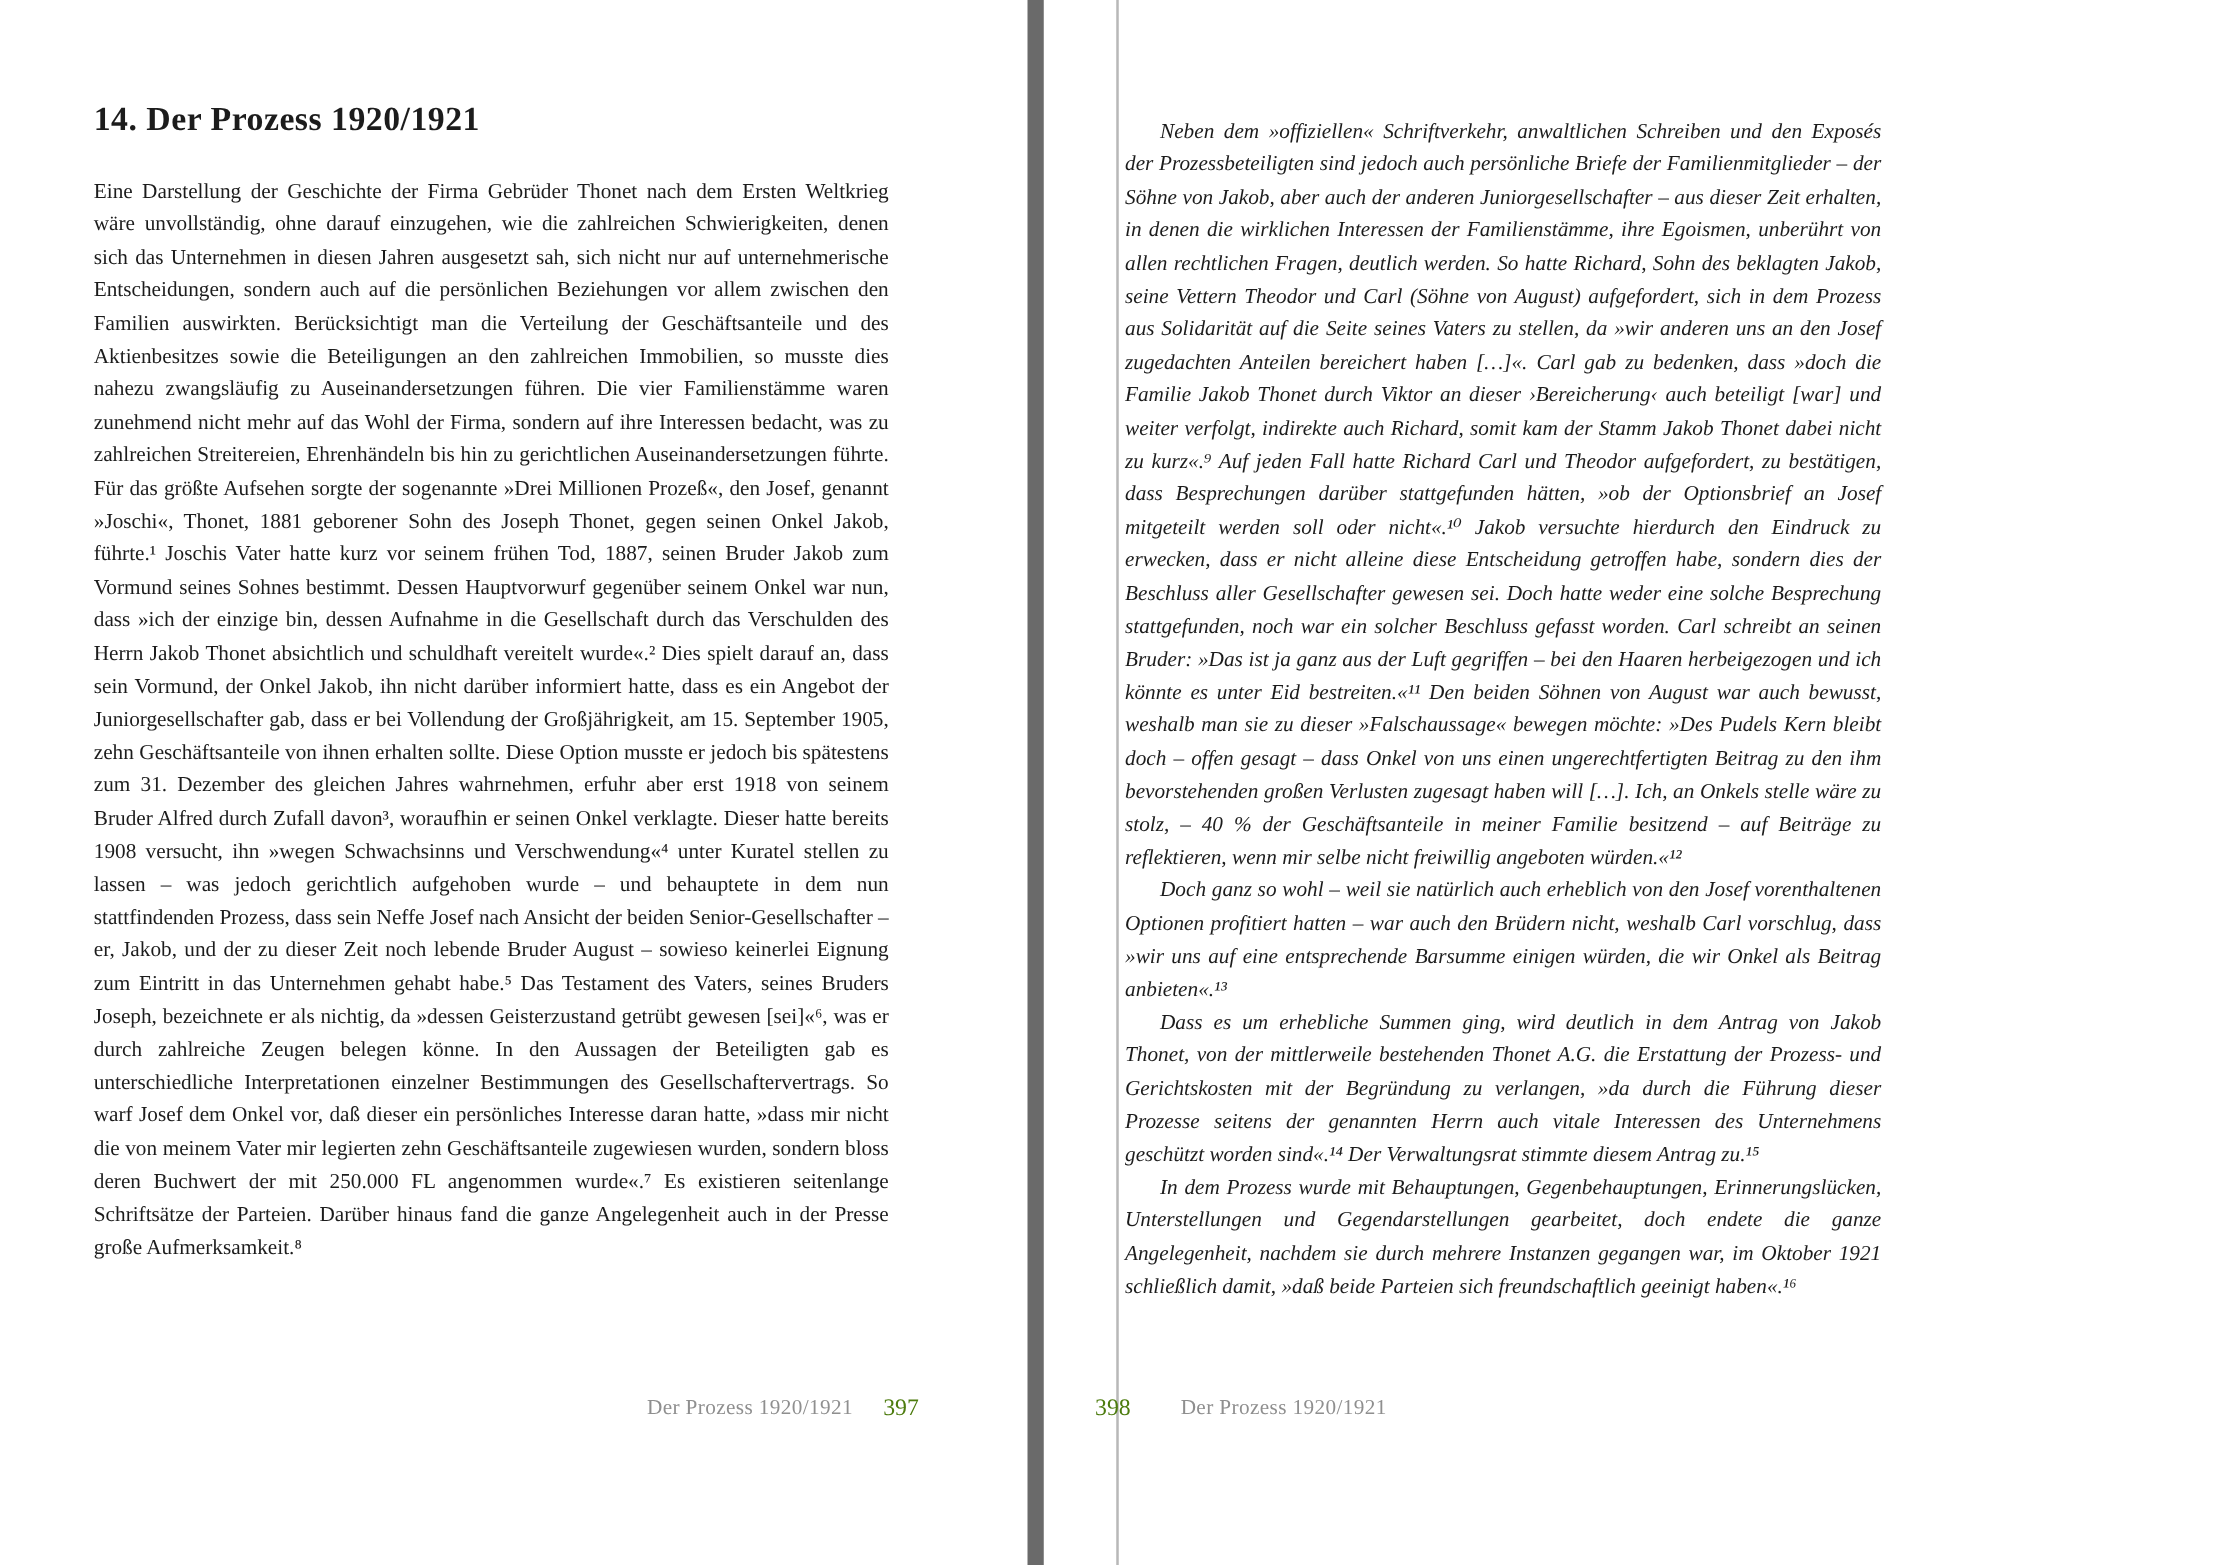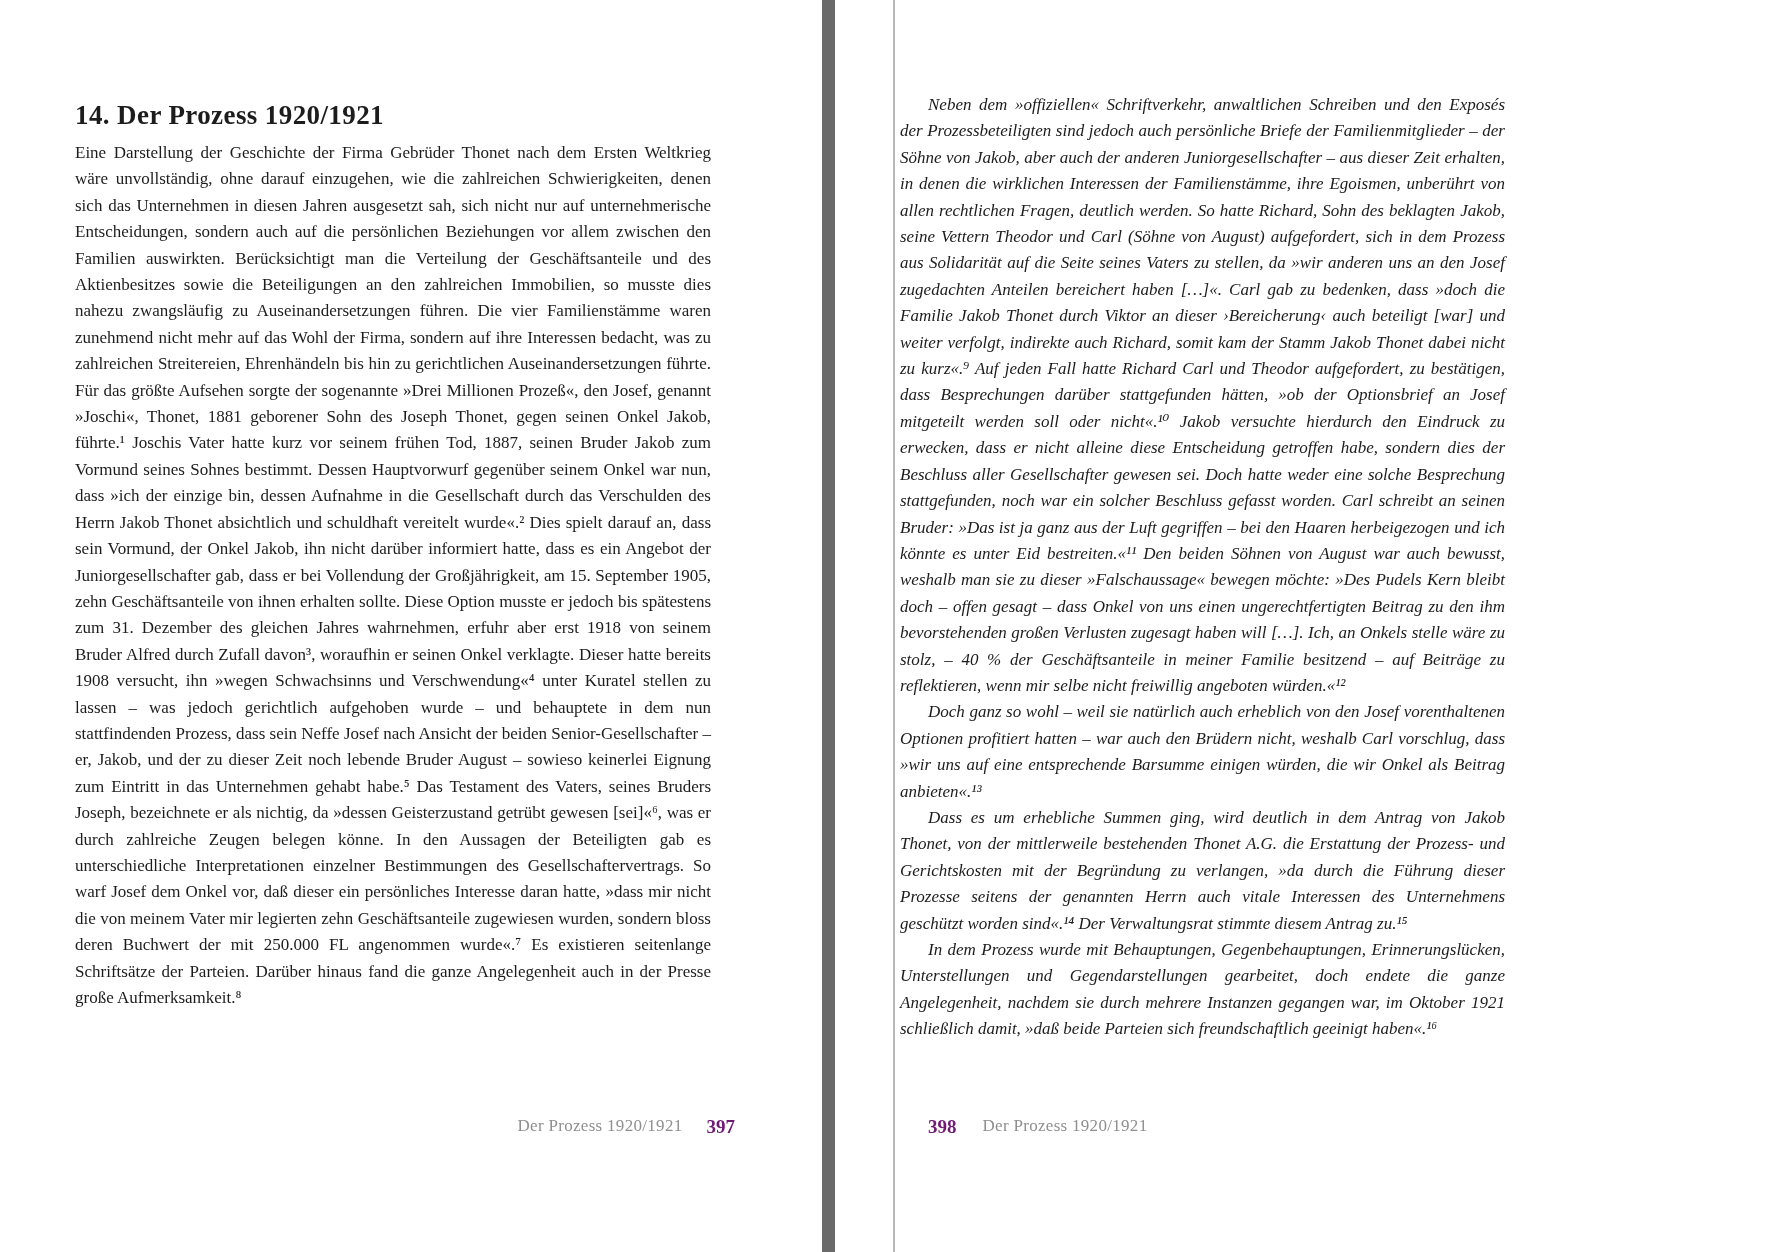--- a/index.html
+++ b/index.html
@@ -13,41 +13,41 @@
   html,body{width:1779px;height:1252px;}
   body{
     background:var(--paper);
     font-family:"Liberation Serif","DejaVu Serif",serif;
     color:var(--text);
   }
   .spread{position:relative;width:1779px;height:1252px;background:var(--paper);overflow:hidden;}
   .spine{position:absolute;left:822px;top:0;width:13px;height:100%;background:var(--divider);}
   .edge-line{position:absolute;left:893px;top:0;width:2px;height:100%;background:var(--edge);}
   .chapter-heading{
-    position:absolute;left:75px;top:100px;
+    position:absolute;left:75px;top:80px;
     font-size:27px;font-weight:bold;letter-spacing:.4px;color:var(--text);
   }
   .page-body{
     position:absolute;
     font-size:17px;line-height:26.4px;
     text-align:justify;
     hyphens:auto;-webkit-hyphens:auto;
     color:var(--text);
   }
   .body-left{left:75px;top:140px;width:636px;}
   .body-right{left:900px;top:92px;width:605px;font-style:italic;}
   .page-body p.indent{text-indent:28px;}
   .page-footer{
     position:absolute;top:1116px;
     display:flex;align-items:flex-start;
   }
   .footer-left{left:75px;width:660px;justify-content:flex-end;gap:24px;}
-  .footer-right{left:928px;gap:26px;}
+  .footer-right{left:876px;gap:40px;}
   .running-title{font-size:17px;color:var(--running);letter-spacing:.3px;}
-  .page-number{font-size:19px;font-weight:bold;color:#701a75;}
+  .page-number{font-size:19px;font-weight:normal;color:#4d7c0f;}
 </style>
 </head>
 <body>
 
 <div class="spread">
 
   <div>
     <h1 class="chapter-heading">14. Der Prozess 1920/1921</h1>
     <div class="page-body body-left">
         <p class="">Eine Darstellung der Geschichte der Firma Gebrüder Thonet nach dem Ersten Weltkrieg wäre unvollständig, ohne darauf einzugehen, wie die zahlreichen Schwierigkeiten, denen sich das Unternehmen in diesen Jahren ausgesetzt sah, sich nicht nur auf unternehmerische Entscheidungen, sondern auch auf die persönlichen Beziehungen vor allem zwischen den Familien auswirkten. Berücksichtigt man die Verteilung der Geschäftsanteile und des Aktienbesitzes sowie die Beteiligungen an den zahlreichen Immobilien, so musste dies nahezu zwangsläufig zu Auseinandersetzungen führen. Die vier Familienstämme waren zunehmend nicht mehr auf das Wohl der Firma, sondern auf ihre Interessen bedacht, was zu zahlreichen Streitereien, Ehrenhändeln bis hin zu gerichtlichen Auseinandersetzungen führte. Für das größte Aufsehen sorgte der sogenannte »Drei Millionen Prozeß«, den Josef, genannt »Joschi«, Thonet, 1881 geborener Sohn des Joseph Thonet, gegen seinen Onkel Jakob, führte.¹ Joschis Vater hatte kurz vor seinem frühen Tod, 1887, seinen Bruder Jakob zum Vormund seines Sohnes bestimmt. Dessen Hauptvorwurf gegenüber seinem Onkel war nun, dass »ich der einzige bin, dessen Aufnahme in die Gesellschaft durch das Verschulden des Herrn Jakob Thonet absichtlich und schuldhaft vereitelt wurde«.² Dies spielt darauf an, dass sein Vormund, der Onkel Jakob, ihn nicht darüber informiert hatte, dass es ein Angebot der Juniorgesellschafter gab, dass er bei Vollendung der Großjährigkeit, am 15. September 1905, zehn Geschäftsanteile von ihnen erhalten sollte. Diese Option musste er jedoch bis spätestens zum 31. Dezember des gleichen Jahres wahrnehmen, erfuhr aber erst 1918 von seinem Bruder Alfred durch Zufall davon³, woraufhin er seinen Onkel verklagte. Dieser hatte bereits 1908 versucht, ihn »wegen Schwachsinns und Verschwendung«⁴ unter Kuratel stellen zu lassen – was jedoch gerichtlich aufgehoben wurde – und behauptete in dem nun stattfindenden Prozess, dass sein Neffe Josef nach Ansicht der beiden Senior-Gesellschafter – er, Jakob, und der zu dieser Zeit noch lebende Bruder August – sowieso keinerlei Eignung zum Eintritt in das Unternehmen gehabt habe.⁵ Das Testament des Vaters, seines Bruders Joseph, bezeichnete er als nichtig, da »dessen Geisterzustand getrübt gewesen [sei]«⁶, was er durch zahlreiche Zeugen belegen könne. In den Aussagen der Beteiligten gab es unterschiedliche Interpretationen einzelner Bestimmungen des Gesellschaftervertrags. So warf Josef dem Onkel vor, daß dieser ein persönliches Interesse daran hatte, »dass mir nicht die von meinem Vater mir legierten zehn Geschäftsanteile zugewiesen wurden, sondern bloss deren Buchwert der mit 250.000 FL angenommen wurde«.⁷ Es existieren seitenlange Schriftsätze der Parteien. Darüber hinaus fand die ganze Angelegenheit auch in der Presse große Aufmerksamkeit.⁸</p>

